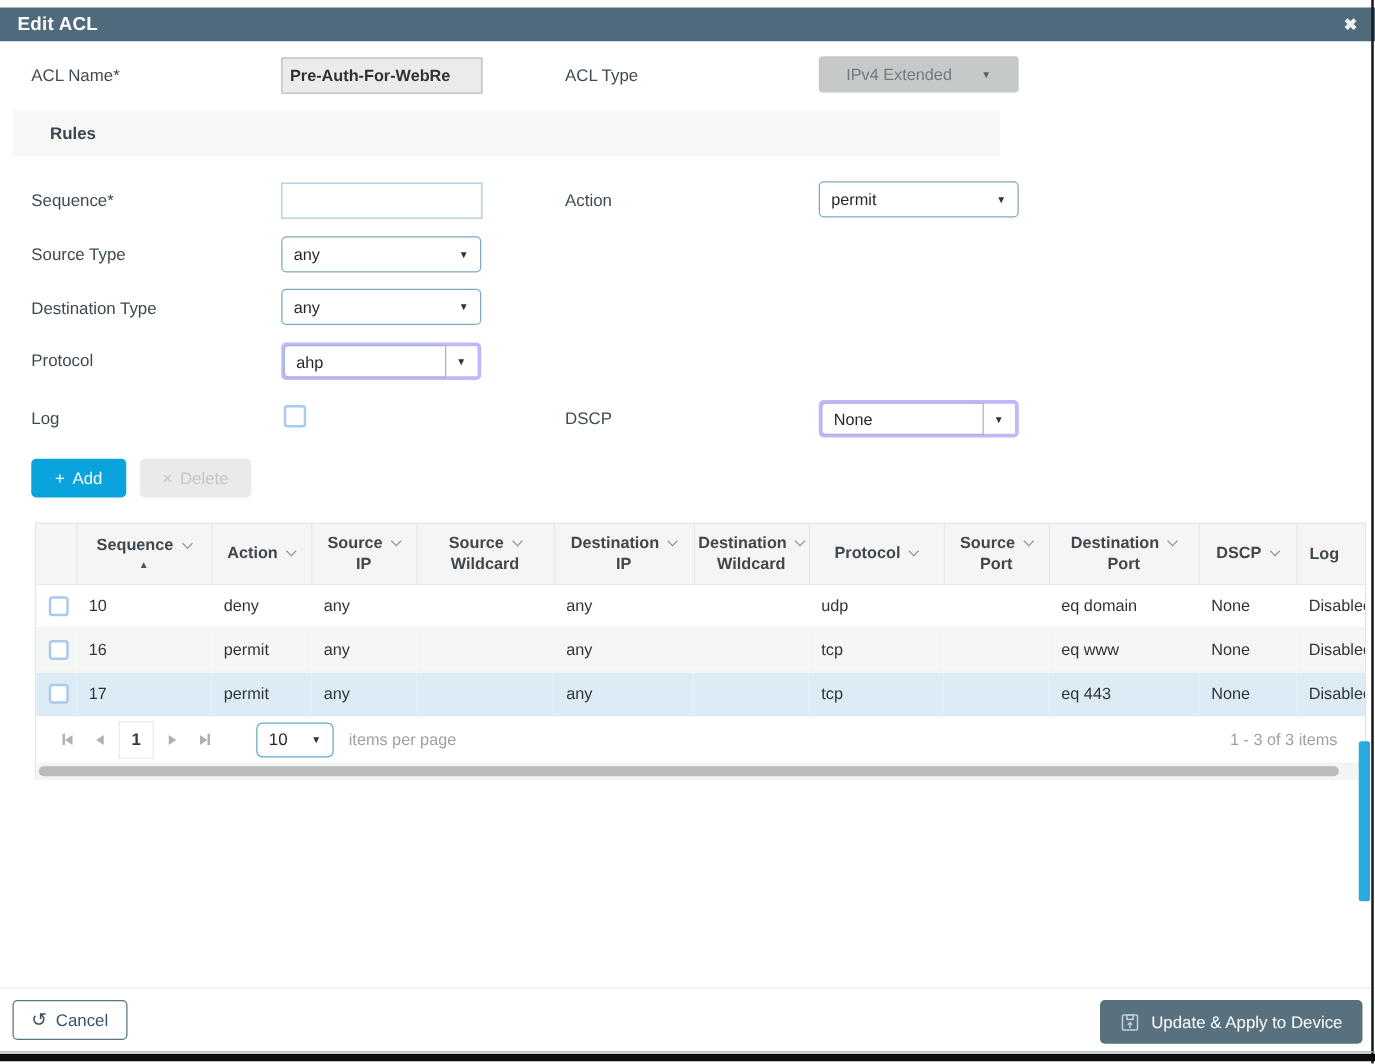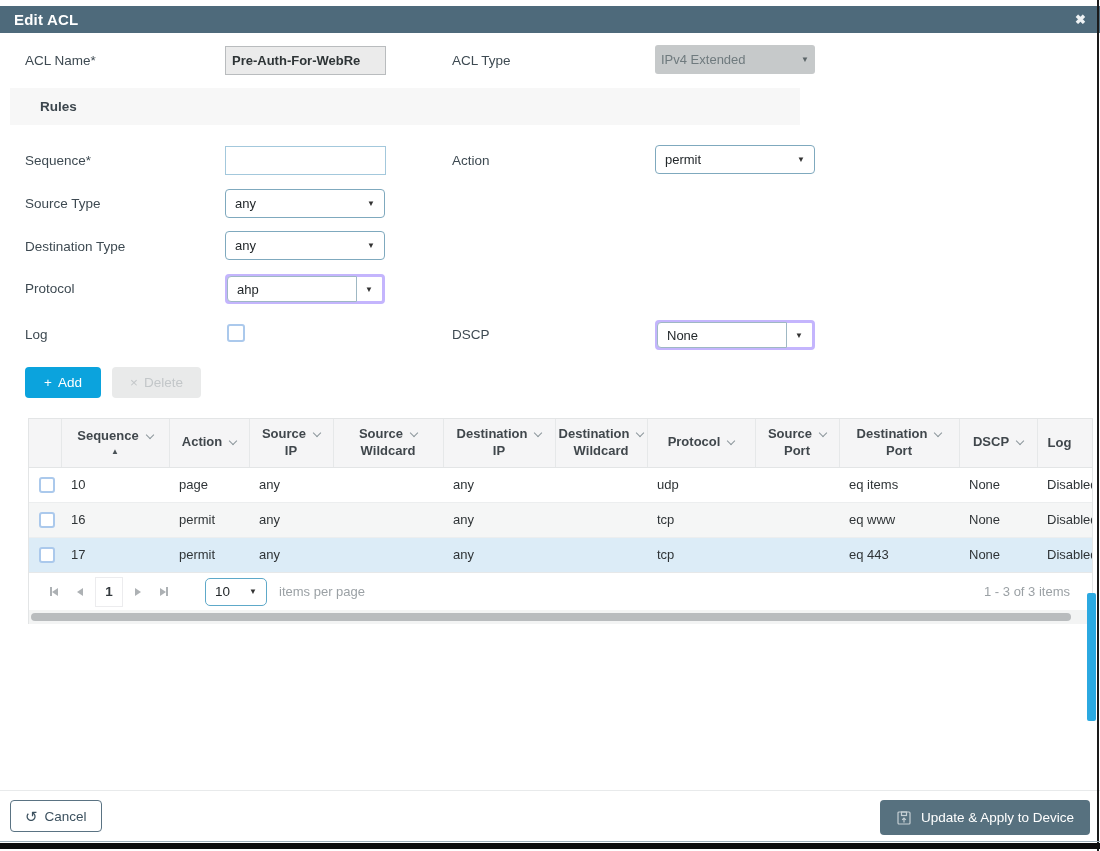--- a/index.html
+++ b/index.html
@@ -16,21 +16,21 @@
   
   .flabel { position:absolute; font-size:13.5px; color:#3e4a52; }
 
   
   .aclname { position:absolute; left:225px; top:46px; width:161px; height:29px; background:#ebebeb;
              border:1px solid #b9bcbe; font-family:"Liberation Sans",sans-serif;
              font-size:13px; font-weight:bold; color:#2e3436; padding:0 6px; outline:none; }
 
   
   .sel-disabled { position:absolute; left:655px; top:45px; width:160px; height:29px; background:#c6c9ca;
-                  border-radius:3px; display:flex; align-items:center; padding:0 6px; }
+                  border-radius:3px; display:flex; align-items:center; padding:0 22px; }
   .sel-disabled .txt { font-size:13px; color:#6f7a7e; }
   .sel-disabled .arr { margin-left:auto; font-size:8px; color:#5b6568; }
 
   
   .rulesband { position:absolute; left:10px; top:88px; width:790px; height:37px; background:#f7f7f7;
                display:flex; align-items:center; padding-left:18px; }
   .rulesband .txt { font-size:13.5px; font-weight:bold; color:#3c464d;padding-left:12px; }
 
   
   .tinput { position:absolute; width:161px; height:29px; background:#fff; border:1px solid #a3c8dc;
@@ -305,28 +305,28 @@
               <span>Log</span>
             </th>
           </tr>
         </thead>
         <tbody>
           <tr>
             <td>
                 <div class="cbox" style="width:16px; height:16px; margin:0 auto;"></div>
               </td>
             <td>10</td>
-            <td>page</td>
+            <td>deny</td>
             <td>any</td>
             <td></td>
             <td>any</td>
             <td></td>
             <td>udp</td>
             <td></td>
-            <td>eq items</td>
+            <td>eq domain</td>
             <td>None</td>
             <td>Disabled</td>
           </tr>
           <tr class="row-even">
             <td>
                 <div class="cbox" style="width:16px; height:16px; margin:0 auto;"></div>
               </td>
             <td>16</td>
             <td>permit</td>
             <td>any</td>

